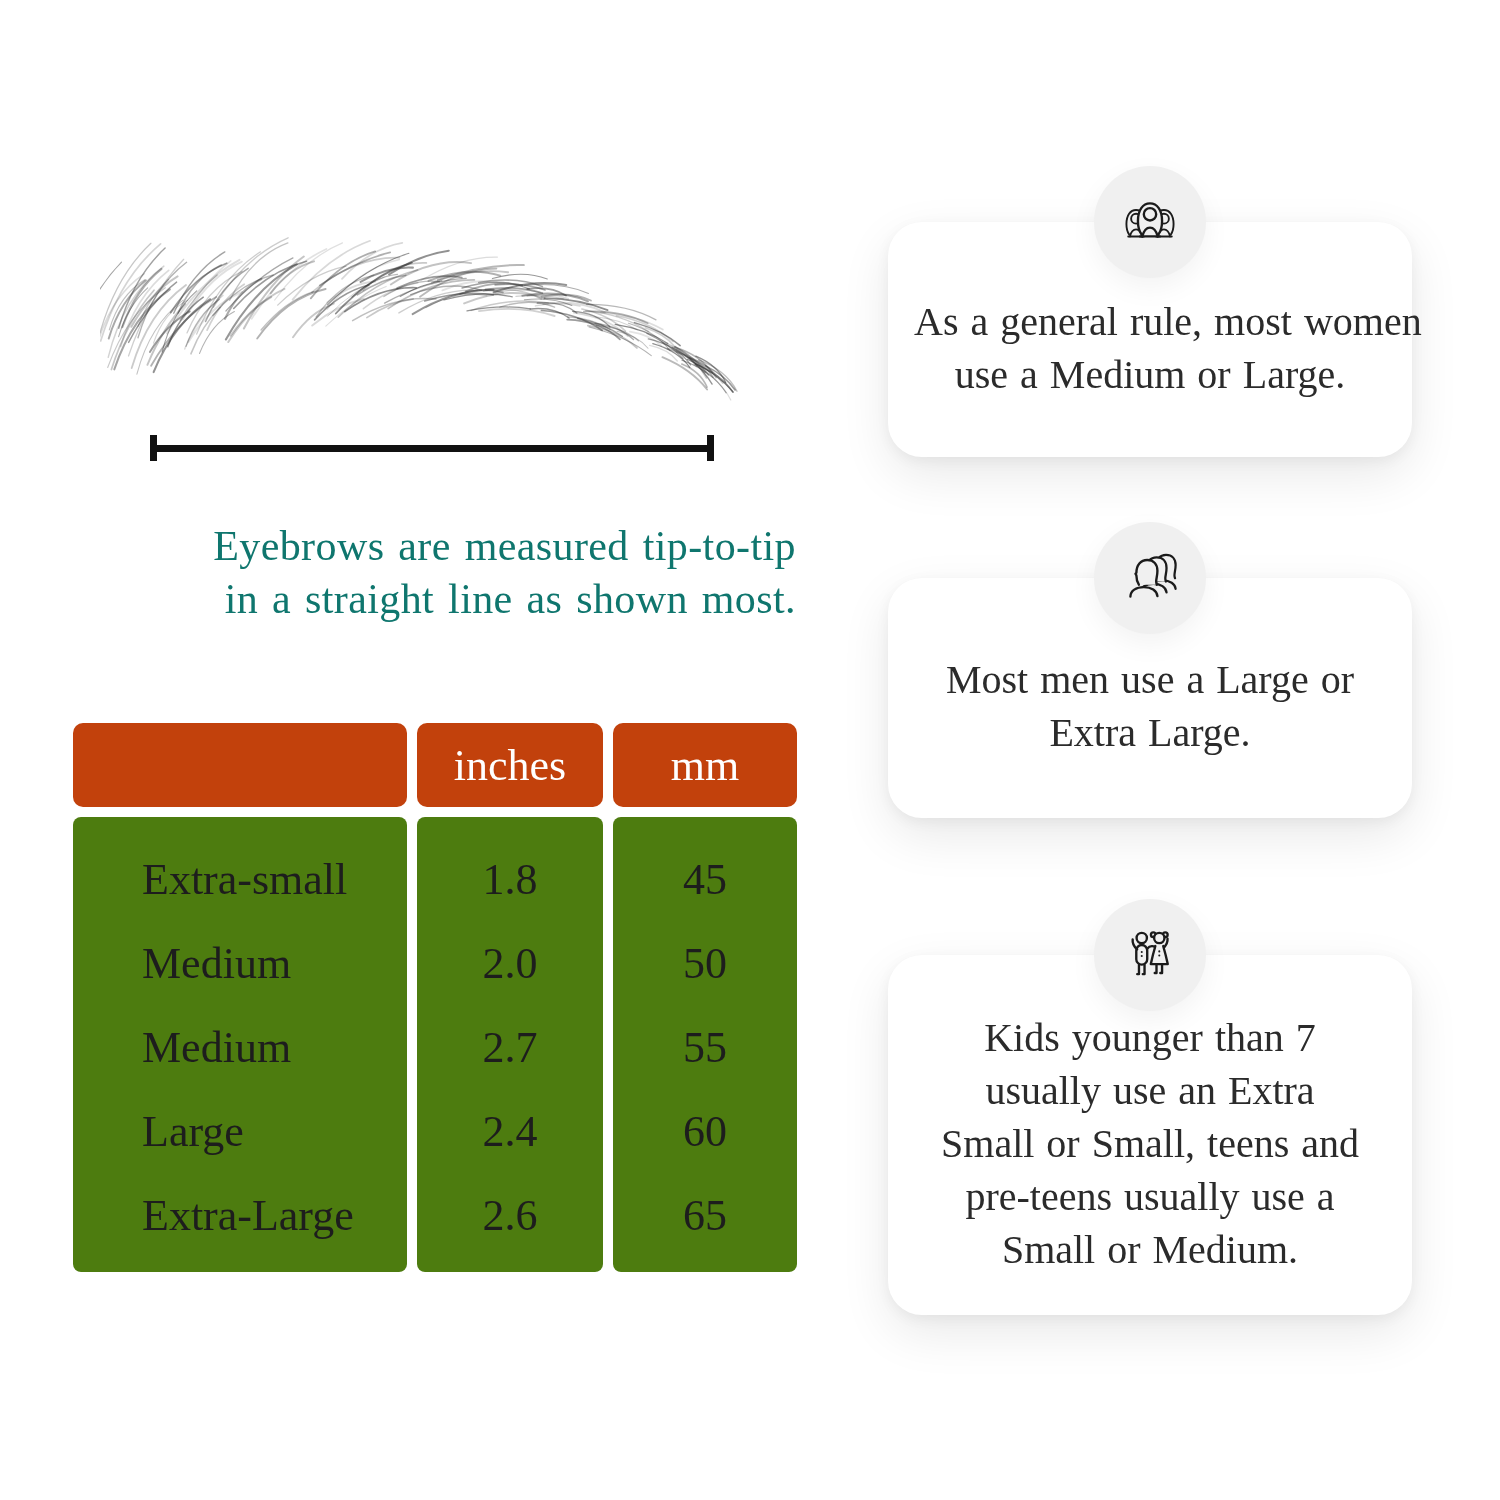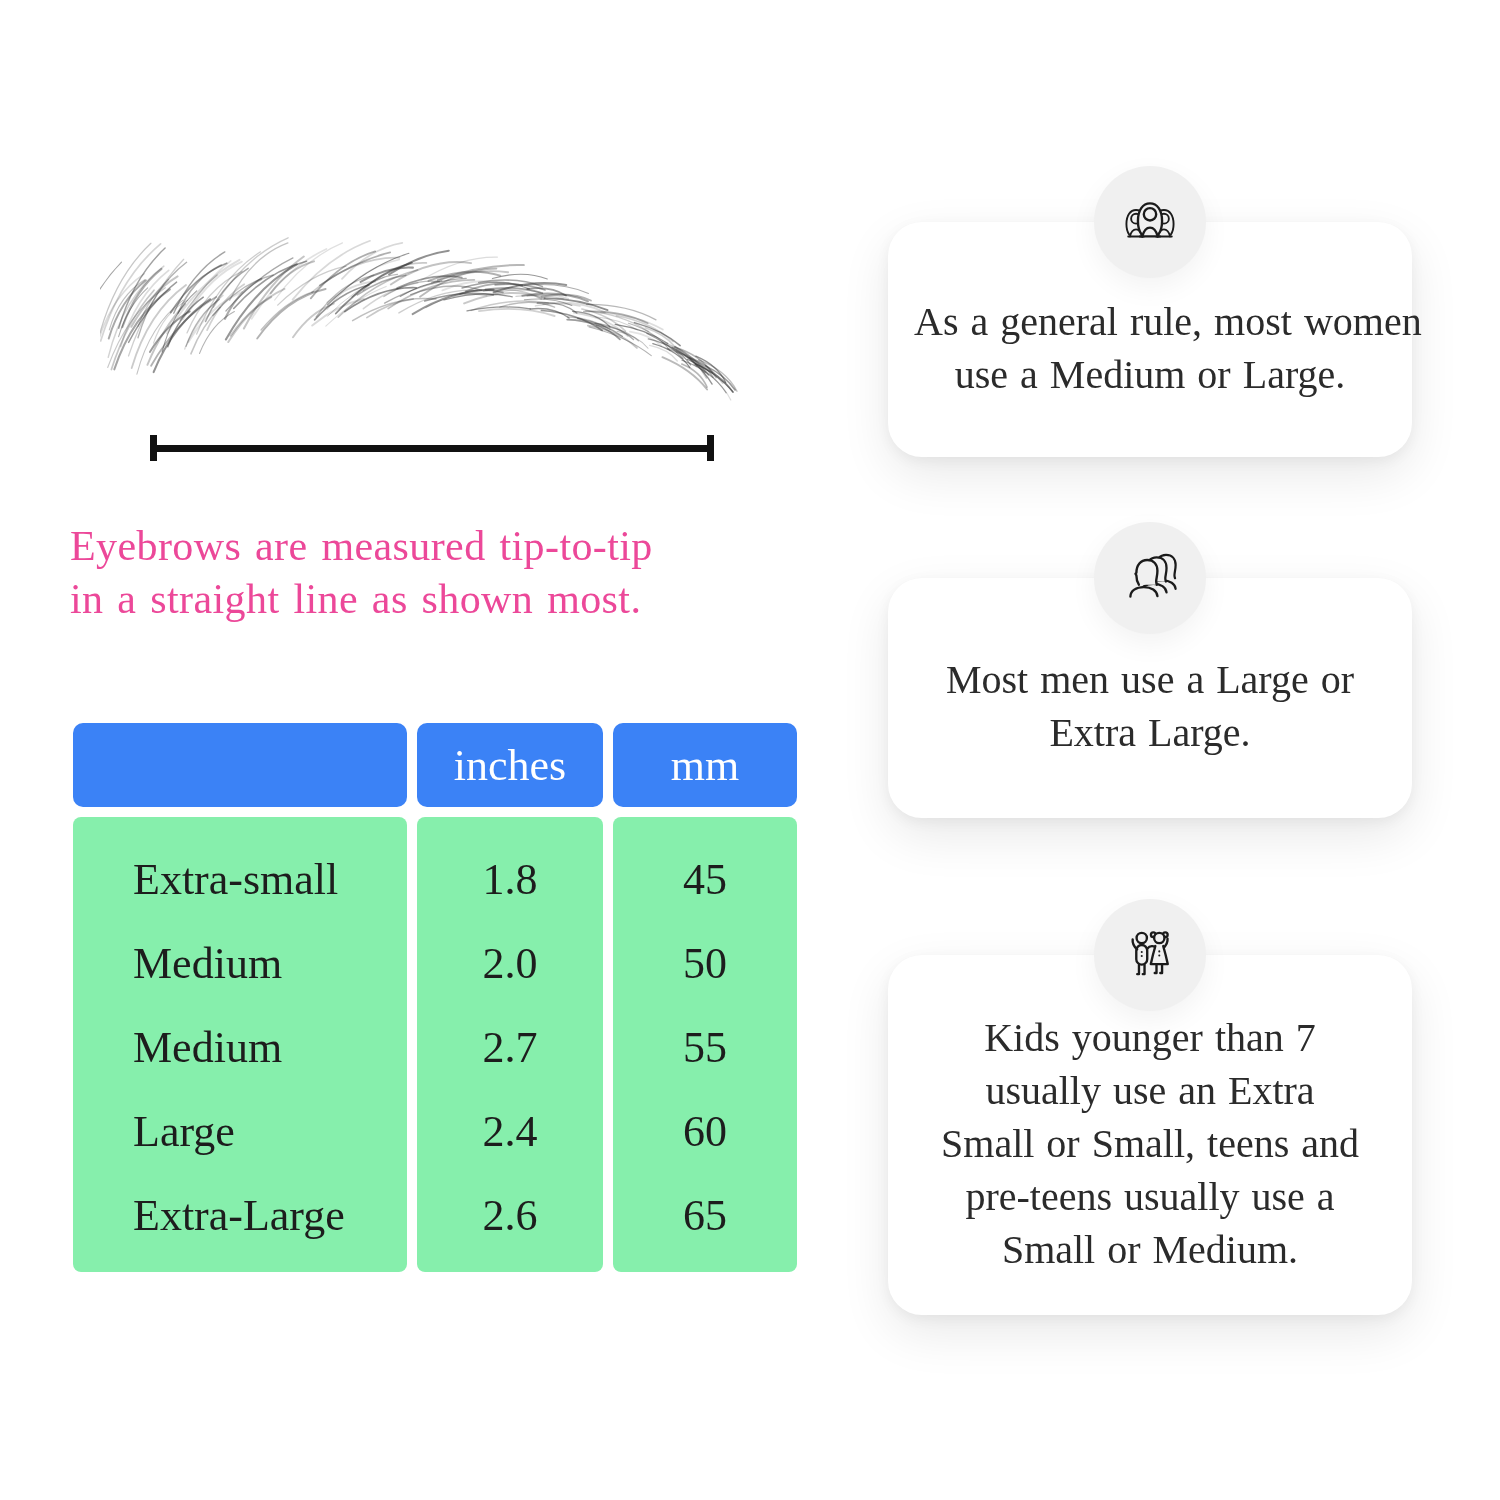--- a/index.html
+++ b/index.html
@@ -6,32 +6,32 @@
   .canvas{position:relative;width:1500px;height:1500px;background:#ffffff;overflow:hidden;
           font-family:"Liberation Serif","DejaVu Serif",serif;color:#2b2b2b;}
 
   
   .brow-svg{position:absolute;left:100px;top:223px;width:640px;height:190px;}
   .measure-line{position:absolute;left:150px;top:435px;width:564px;height:26px;}
   .measure-line .bar{position:absolute;left:0;right:0;top:10px;height:7px;background:#111;}
   .measure-line .cap{position:absolute;top:0;width:7px;height:26px;background:#111;}
   .cap-left{left:0;} .cap-right{right:0;}
 
-  .caption{position:absolute;left:70px;top:520px;width:726px;text-align:left;
-           font-size:42px;line-height:53px;letter-spacing:.4px;word-spacing:3px;color:#ec4899;}
+  .caption{position:absolute;left:70px;top:520px;width:726px;text-align:right;
+           font-size:42px;line-height:53px;letter-spacing:.4px;word-spacing:3px;color:#0f766e;}
   .caption span{display:block;white-space:nowrap;}
 
   
   .size-table{position:absolute;left:73px;top:723px;width:724px;}
   .thead,.tbody{display:grid;grid-template-columns:334px 186px 184px;column-gap:10px;}
-  .hcell{height:84px;background:#3b82f6;border-radius:10px;color:#ffffff;
+  .hcell{height:84px;background:#c2410c;border-radius:10px;color:#ffffff;
          display:flex;align-items:center;justify-content:center;font-size:44px;}
   .tbody{margin-top:10px;}
-  .tcol{height:455px;background:#86efac;border-radius:8px;display:flex;flex-direction:column;
-        padding:20px 0 14px;box-sizing:border-box;}
+  .tcol{height:455px;background:#4d7c0f;border-radius:8px;display:flex;flex-direction:column;
+        padding:20px 9px 14px;box-sizing:border-box;}
   .cell{flex:1;display:flex;align-items:center;font-size:44px;color:#1d1d1d;white-space:nowrap;}
   .tcol-labels .cell{padding-left:60px;}
   .tcol-nums .cell{justify-content:center;}
 
   
   .card{position:absolute;left:888px;width:524px;background:#ffffff;border-radius:34px;
         box-shadow:0 18px 50px rgba(0,0,0,.09),0 4px 14px rgba(0,0,0,.05);
         display:flex;flex-direction:column;justify-content:center;
         padding:56px 26px 40px;box-sizing:border-box;text-align:center;}
   .card-1{top:222px;height:235px;}

